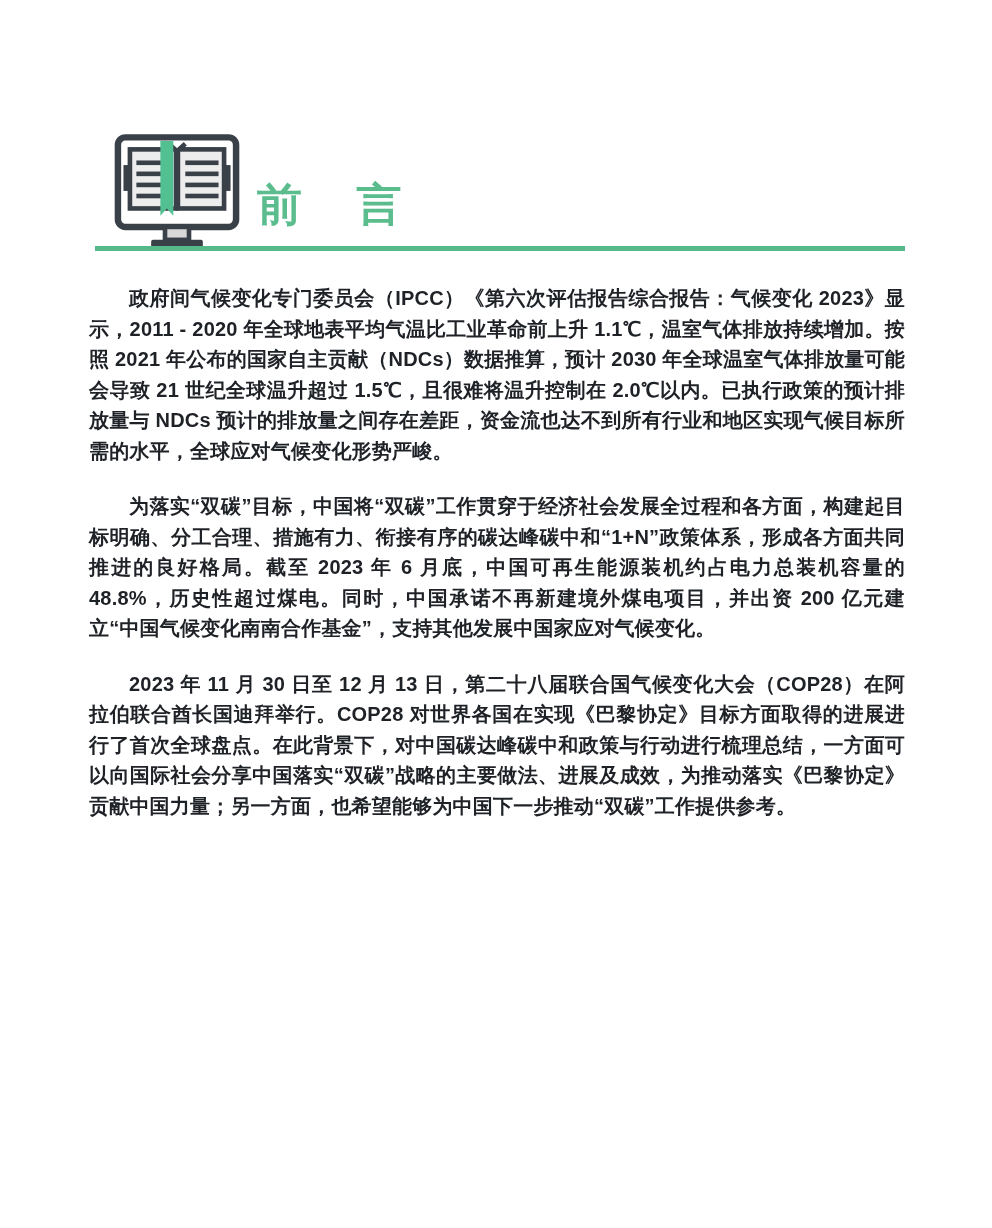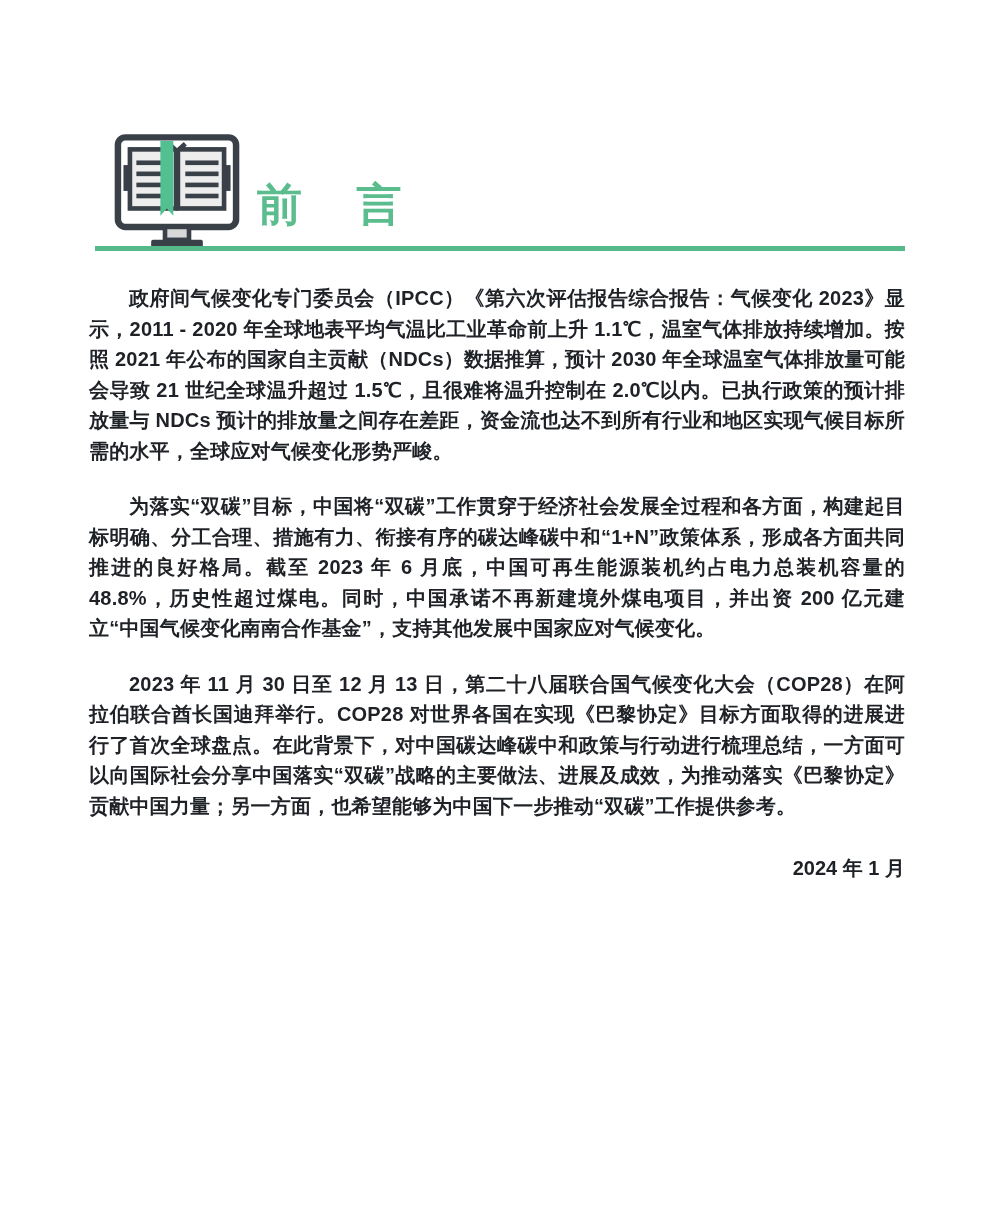--- a/index.html
+++ b/index.html
@@ -105,16 +105,15 @@
   </svg>
 
   <div class="page-title">前 言</div>
 
   <div class="header-divider"></div>
 
   <div class="content">
     <p>政府间气候变化专门委员会（IPCC）《第六次评估报告综合报告：气候变化 2023》显示，2011 - 2020 年全球地表平均气温比工业革命前上升 1.1℃，温室气体排放持续增加。按照 2021 年公布的国家自主贡献（NDCs）数据推算，预计 2030 年全球温室气体排放量可能会导致 21 世纪全球温升超过 1.5℃，且很难将温升控制在 2.0℃以内。已执行政策的预计排放量与 NDCs 预计的排放量之间存在差距，资金流也达不到所有行业和地区实现气候目标所需的水平，全球应对气候变化形势严峻。</p>
     <p>为落实“双碳”目标，中国将“双碳”工作贯穿于经济社会发展全过程和各方面，构建起目标明确、分工合理、措施有力、衔接有序的碳达峰碳中和“1+N”政策体系，形成各方面共同推进的良好格局。截至 2023 年 6 月底，中国可再生能源装机约占电力总装机容量的 48.8%，历史性超过煤电。同时，中国承诺不再新建境外煤电项目，并出资 200 亿元建立“中国气候变化南南合作基金”，支持其他发展中国家应对气候变化。</p>
     <p>2023 年 11 月 30 日至 12 月 13 日，第二十八届联合国气候变化大会（COP28）在阿拉伯联合酋长国迪拜举行。COP28 对世界各国在实现《巴黎协定》目标方面取得的进展进行了首次全球盘点。在此背景下，对中国碳达峰碳中和政策与行动进行梳理总结，一方面可以向国际社会分享中国落实“双碳”战略的主要做法、进展及成效，为推动落实《巴黎协定》贡献中国力量；另一方面，也希望能够为中国下一步推动“双碳”工作提供参考。</p>
-    <div class="date-line">2024 年 1 月</div>
   </div>
 
 </div>
 
 </body></html>

